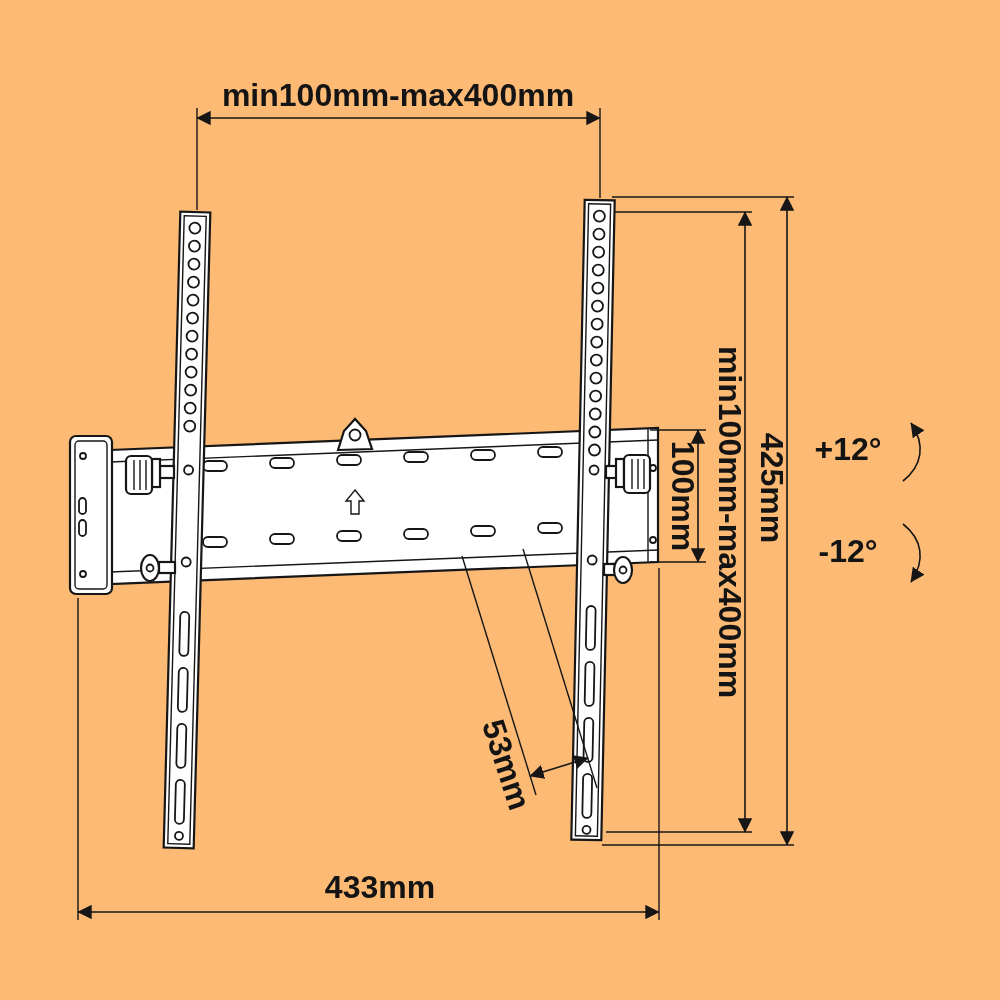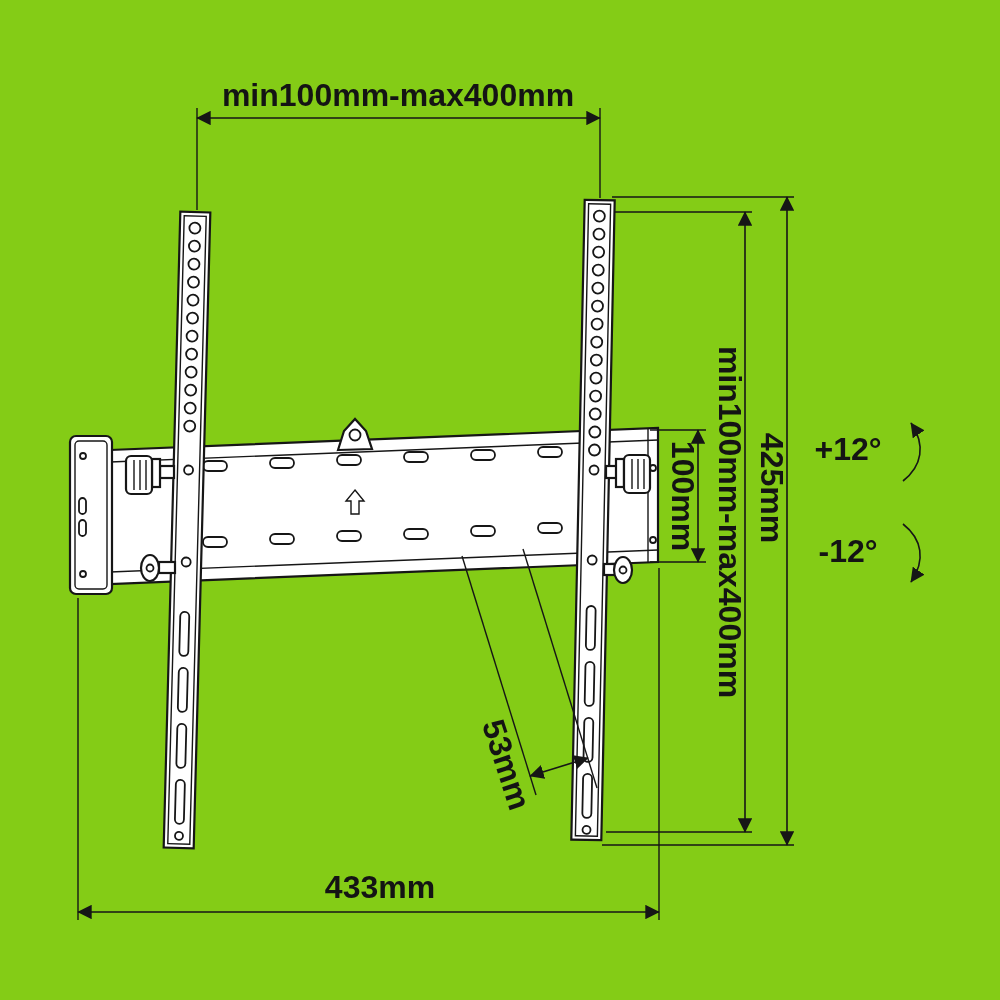--- a/index.html
+++ b/index.html
@@ -1,16 +1,16 @@
 <!DOCTYPE html>
 <html><head>
 <meta charset="utf-8">
 <style>
   html,body{margin:0;padding:0;background:#ffffff;}
-  #canvas{position:relative;width:1000px;height:1000px;background:#84cc16;overflow:hidden;}
+  #canvas{position:relative;width:1000px;height:1000px;background:#fdba74;overflow:hidden;}
   svg{display:block;}
   svg text{
     font-family:"Liberation Sans", sans-serif;
     font-weight:bold;
     font-size:32px;
     fill:#141414;
   }
   .obj{fill:#ffffff;stroke:#161616;stroke-width:2.2;}
   .objthin{fill:none;stroke:#161616;stroke-width:1.4;}
   .hole{fill:#ffffff;stroke:#161616;stroke-width:1.8;}

